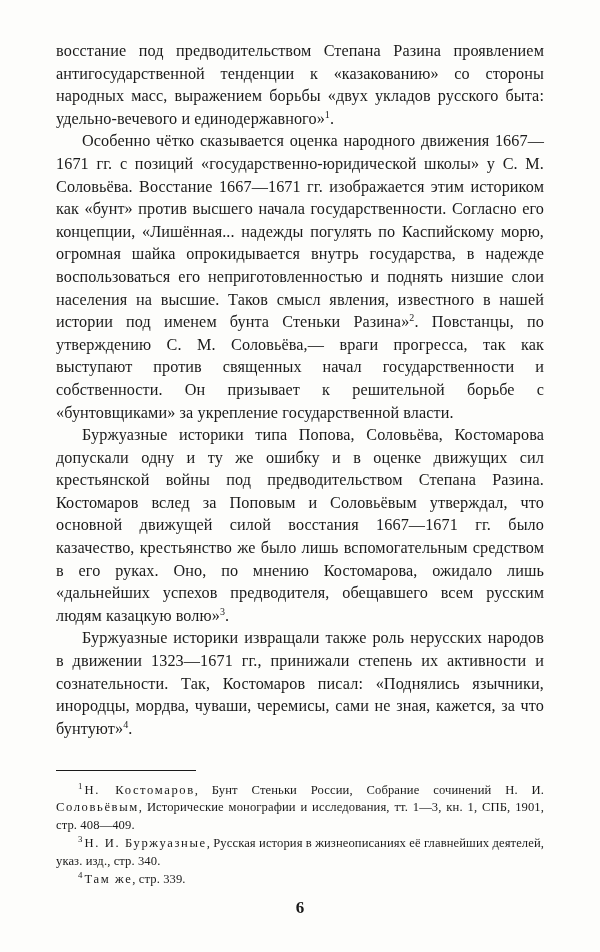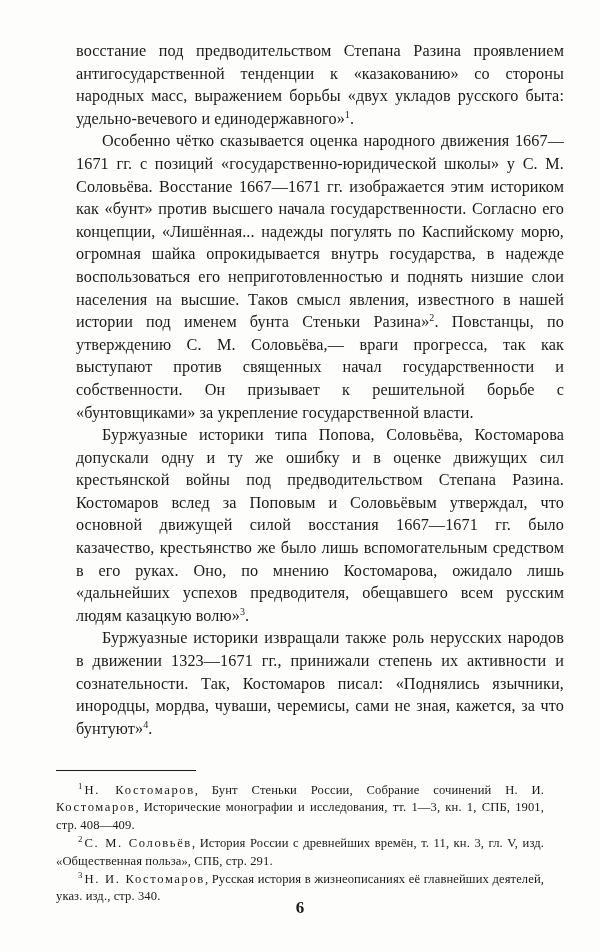--- a/index.html
+++ b/index.html
@@ -20,21 +20,20 @@
     left: 0; top: 0;
     width: 600px;
     height: 952px;
     background: #fdfdfb;
   }
   .content {
     position: absolute;
     left: 56px;
     top: 40px;
     width: 488px;
-    margin-left: 20px;
   }
   .para {
     font-size: 16.2px;
     line-height: 22.6px;
     text-align: justify;
     margin: 0 0 0 0;
     text-indent: 26px;
     hyphens: manual;
     letter-spacing: 0.1px;
   }
@@ -102,23 +101,23 @@
     <p class="para"><span>Буржуазные историки типа Попова, Соловьёва, Костомарова допускали одну и ту же ошибку и в оценке движущих сил крестьянской войны под предводительством Степана Разина. Костомаров вслед за Поповым и Соловьёвым утверждал, что основной движущей силой восстания 1667—1671 гг. было казачество, крестьянство же было лишь вспомогательным средством в его руках. Оно, по мнению Костомарова, ожидало лишь «дальнейших успехов предводителя, обещавшего всем русским людям казацкую волю»</span><sup>3</sup><span>.</span></p>
 
     <p class="para"><span>Буржуазные историки извращали также роль нерусских народов в движении 1323—1671 гг., принижали степень их активности и сознательности. Так, Костомаров писал: «Поднялись язычники, инородцы, мордва, чуваши, черемисы, сами не зная, кажется, за что бунтуют»</span><sup>4</sup><span>.</span></p>
 
   </div>
 
   <div class="rule"></div>
 
   <div class="footnotes">
 
-    <p class="footnote"><span class="marker">1</span><span class="sp">Н. Костомаров</span><span>, Бунт Стеньки России, Собрание сочинений Н. И.</span> <span class="sp">Костомаров</span><span>, Исторические монографии и исследования, тт. 1—3, кн. 1, СПБ, 1901, стр. 408—409.</span></p>
+    <p class="footnote"><span class="marker">1</span><span class="sp">Н. Костомаров</span><span>, Бунт Стеньки России, Собрание сочинений Н. И.</span> <span class="sp">Соловьёвым</span><span>, Исторические монографии и исследования, тт. 1—3, кн. 1, СПБ, 1901, стр. 408—409.</span></p>
 
-    <p class="footnote"><span class="marker">2</span><span class="sp">С. М. Соловьёв</span><span>, История России с древнейших времён, т. 11, кн. 3, гл. V, изд. «Общественная польза», СПБ, стр. 291.</span></p>
 
-    <p class="footnote"><span class="marker">3</span><span class="sp">Н. И. Костомаров</span><span>, Русская история в жизнеописаниях её главнейших деятелей, указ. изд., стр. 340.</span></p>
+    <p class="footnote"><span class="marker">3</span><span class="sp">Н. И. Буржуазные</span><span>, Русская история в жизнеописаниях её главнейших деятелей, указ. изд., стр. 340.</span></p>
 
+    <p class="footnote"><span class="marker">4</span><span class="sp">Там же</span><span>, стр. 339.</span></p>
 
   </div>
 
   <div class="folio">6</div>
 </div>
 
 </body></html>

